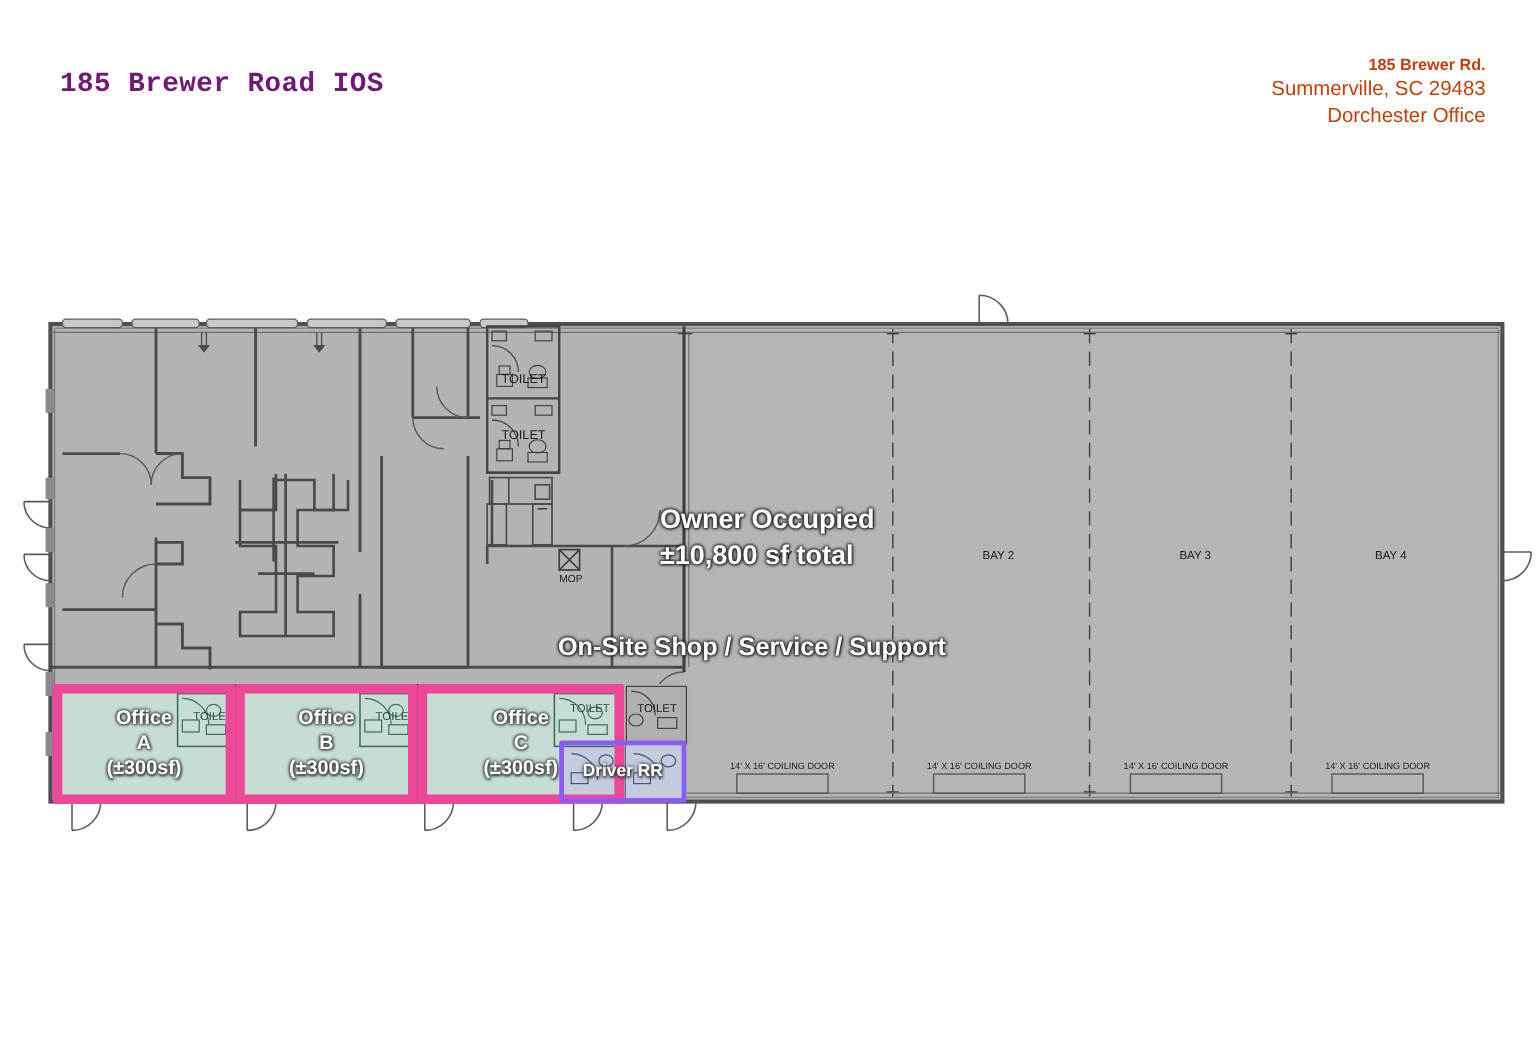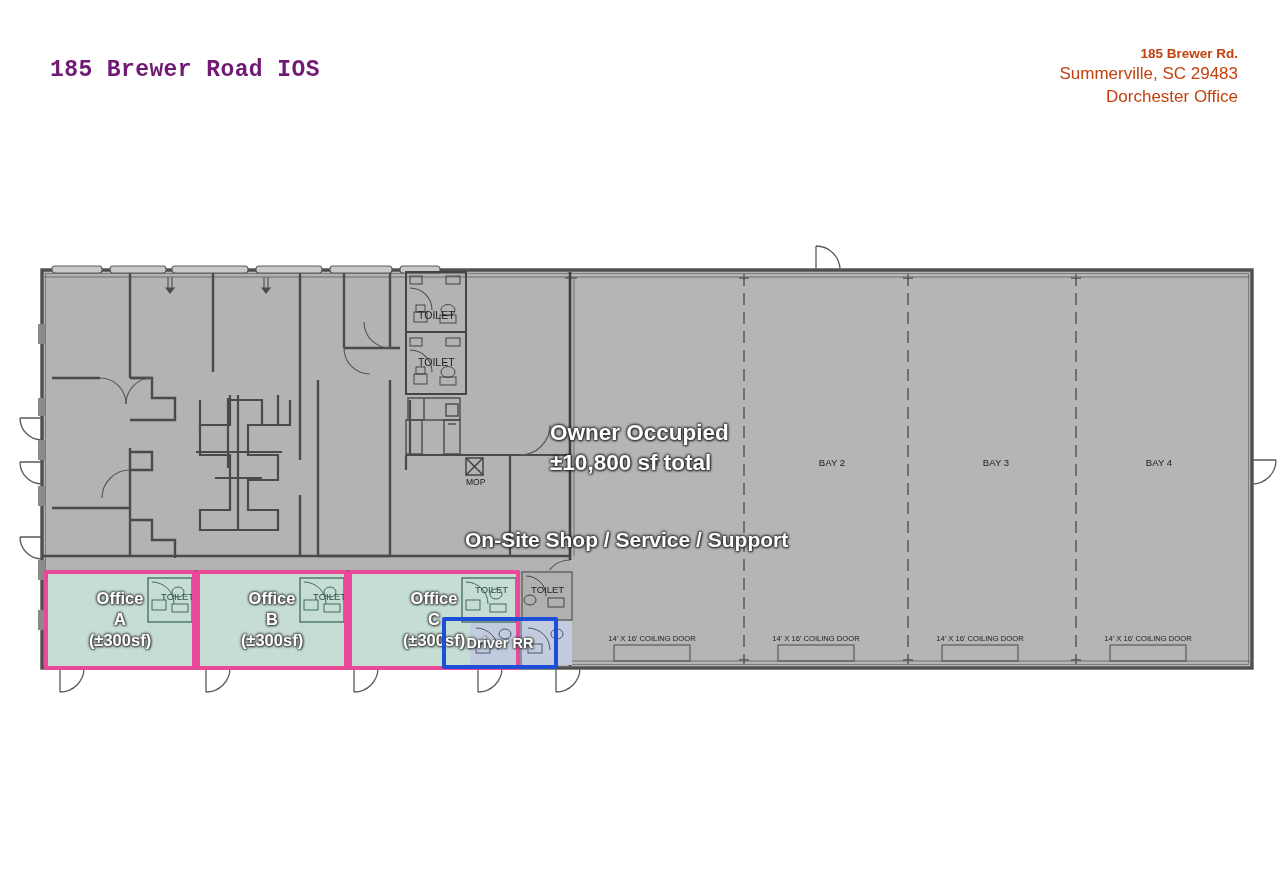--- a/index.html
+++ b/index.html
@@ -77,21 +77,21 @@
   #onsite-shop-label {
     left: 465px;
     top: 497px;
     font-size: 21px;
     margin-top: 31px;
   }
 
   .office-box {
     position: absolute;
     box-sizing: border-box;
-    border: 4px solid #ec4899;
+    border: 8px solid #ec4899;
     border-radius: 2px;
   }
   .office-box .office-label {
     position: absolute;
     left: 0;
     right: 0;
     top: 50%;
     transform: translateY(-50%);
     text-align: center;
     color: #ffffff;
@@ -104,26 +104,26 @@
       -1px 1px 2px rgba(60,60,60,.5),
       1px -1px 2px rgba(60,60,60,.5),
       -1px -1px 2px rgba(60,60,60,.5);
   }
   #office-a-box { left: 44px;  top: 570px; width: 152px; height: 100px; }
   #office-b-box { left: 196px; top: 570px; width: 152px; height: 100px; }
   #office-c-box { left: 348px; top: 570px; width: 172px; height: 100px; }
 
   #driver-rr-box {
     position: absolute;
-    left: 442px;
+    left: 466px;
     top: 617px;
-    width: 116px;
+    width: 106px;
     height: 52px;
     box-sizing: border-box;
-    border: 4px solid #1d4ed8;
+    border: 4px solid #8b5cf6;
     border-radius: 2px;
   }
   #driver-rr-box .driver-label {
     position: absolute;
     left: 0; right: 0;
     top: 50%;
     transform: translateY(-50%);
     text-align: center;
     color: #ffffff;
     font-weight: 700;

